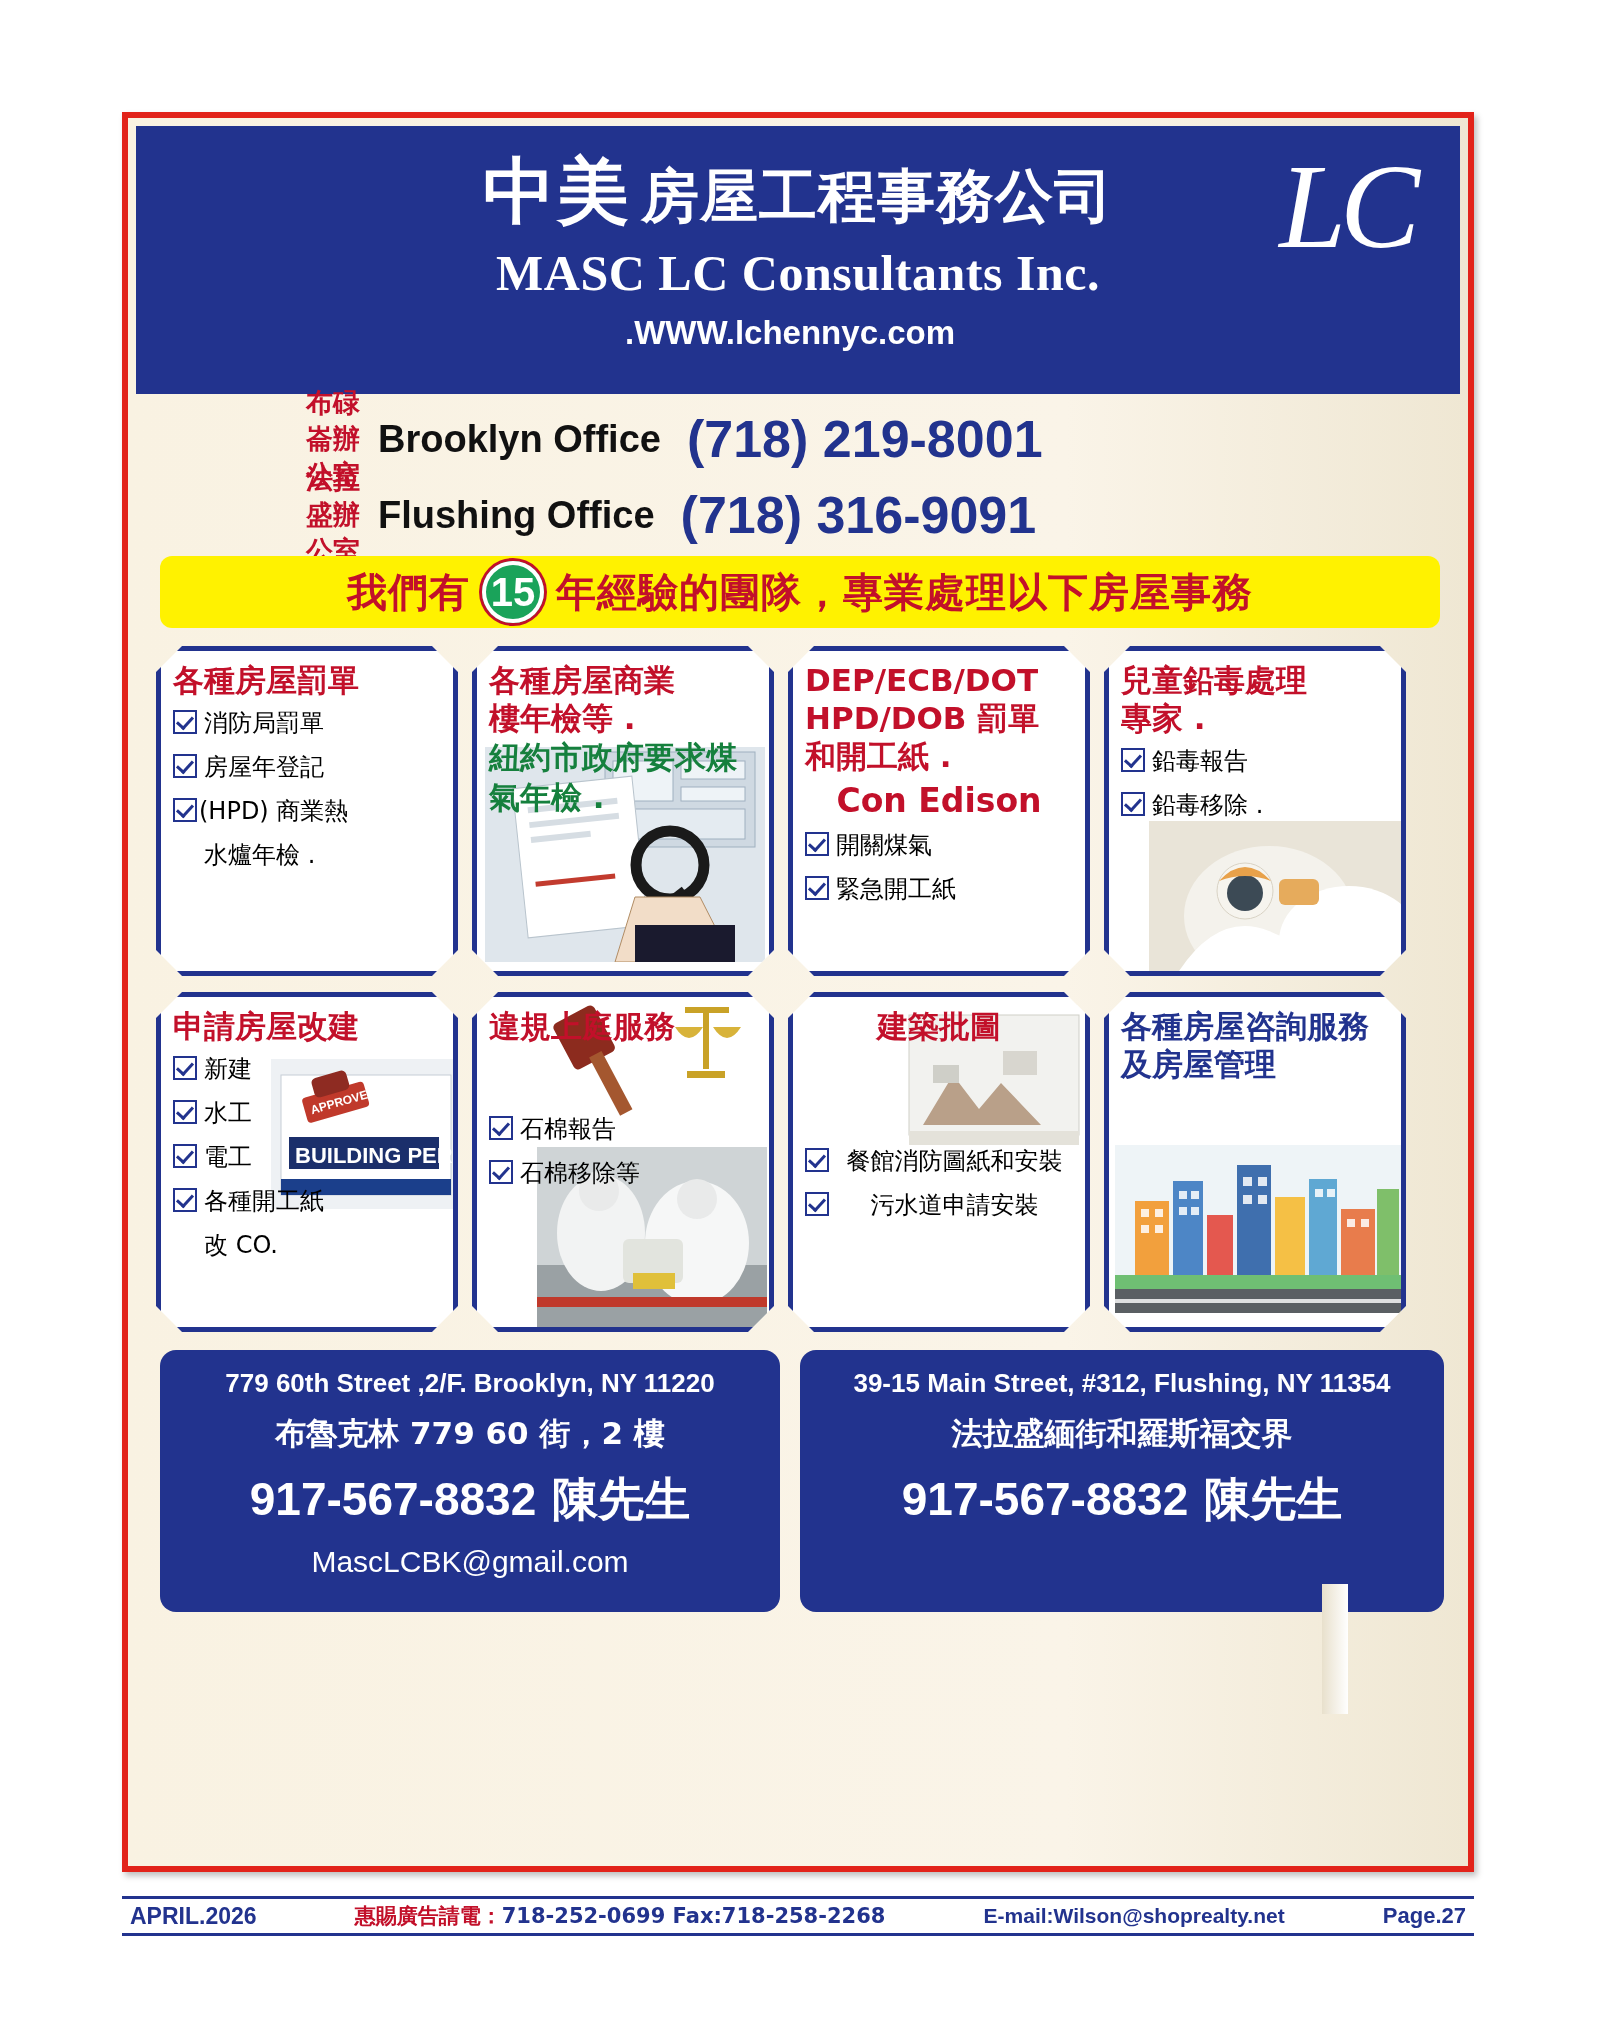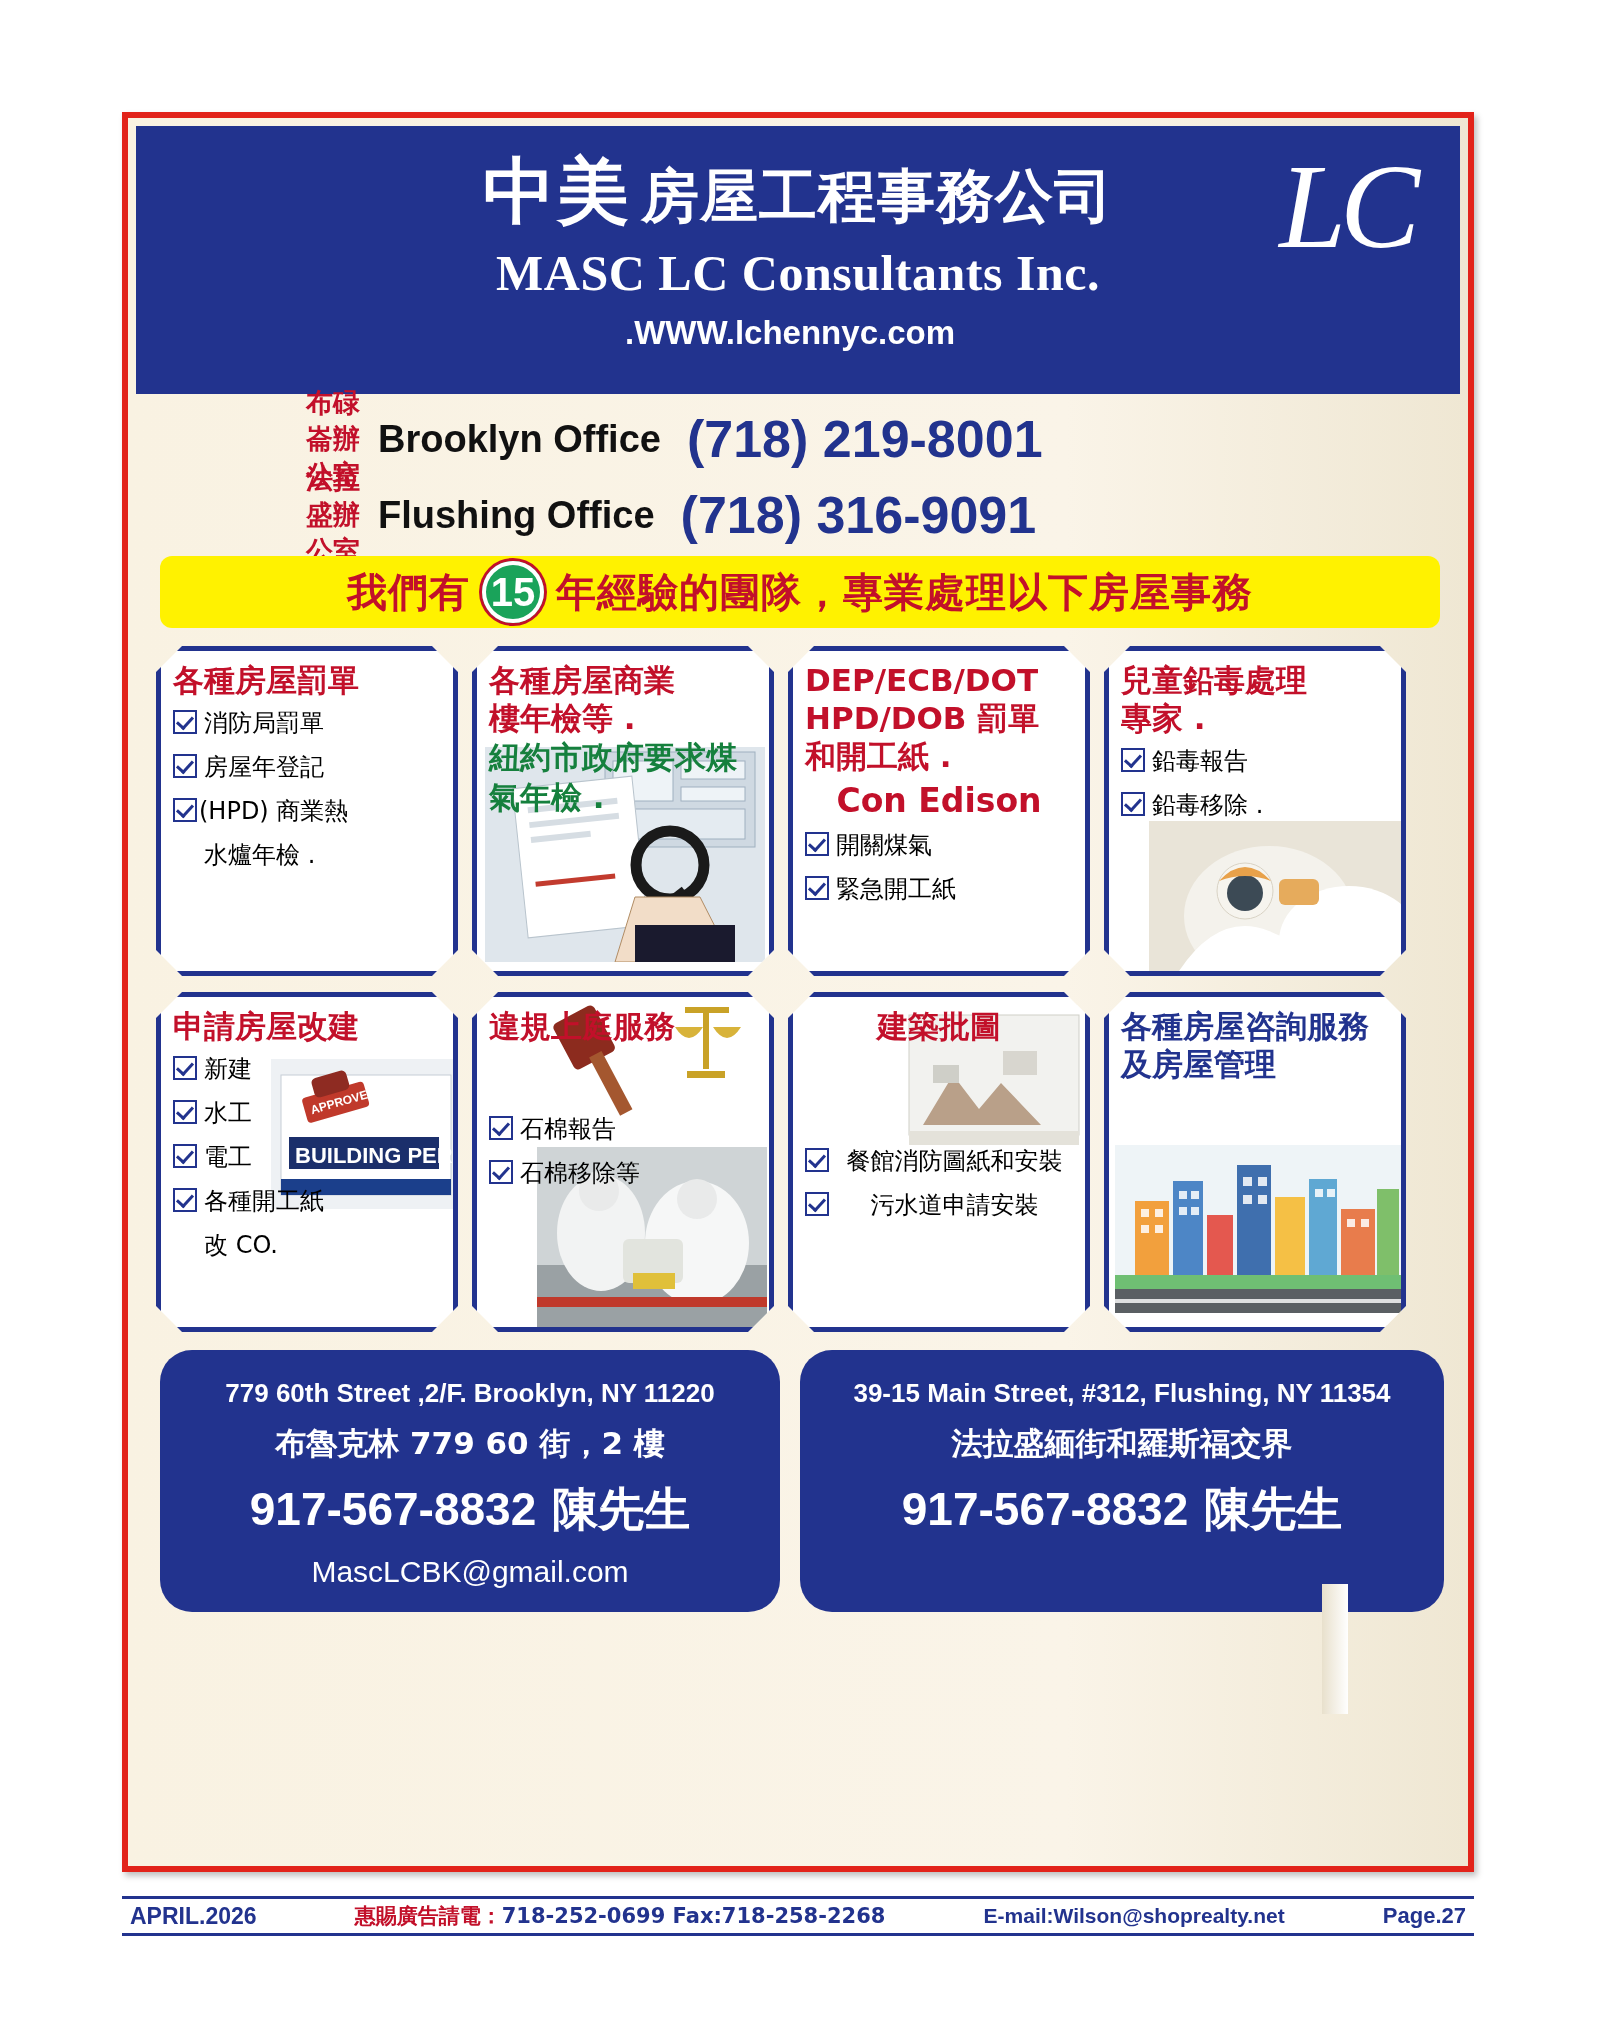--- a/index.html
+++ b/index.html
@@ -266,24 +266,24 @@
     z-index: 1;
     pointer-events: none;
   }
 
   
   .contact {
     position: absolute;
     top: 1232px;
     height: 262px;
     background: #22338e;
-    border-radius: 32px;
+    border-radius: 16px;
     color: #ffffff;
     text-align: center;
-    padding-top: 22px;
+    padding-top: 12px;
     box-sizing: border-box;
   }
   .contact.left { left: 32px; width: 620px; }
   .contact.right { left: 672px; width: 644px; }
   .c-addr-en {
     font-family: "Liberation Sans", sans-serif;
     font-weight: bold;
     font-size: 26px;
     margin-top: 6px;
   }

